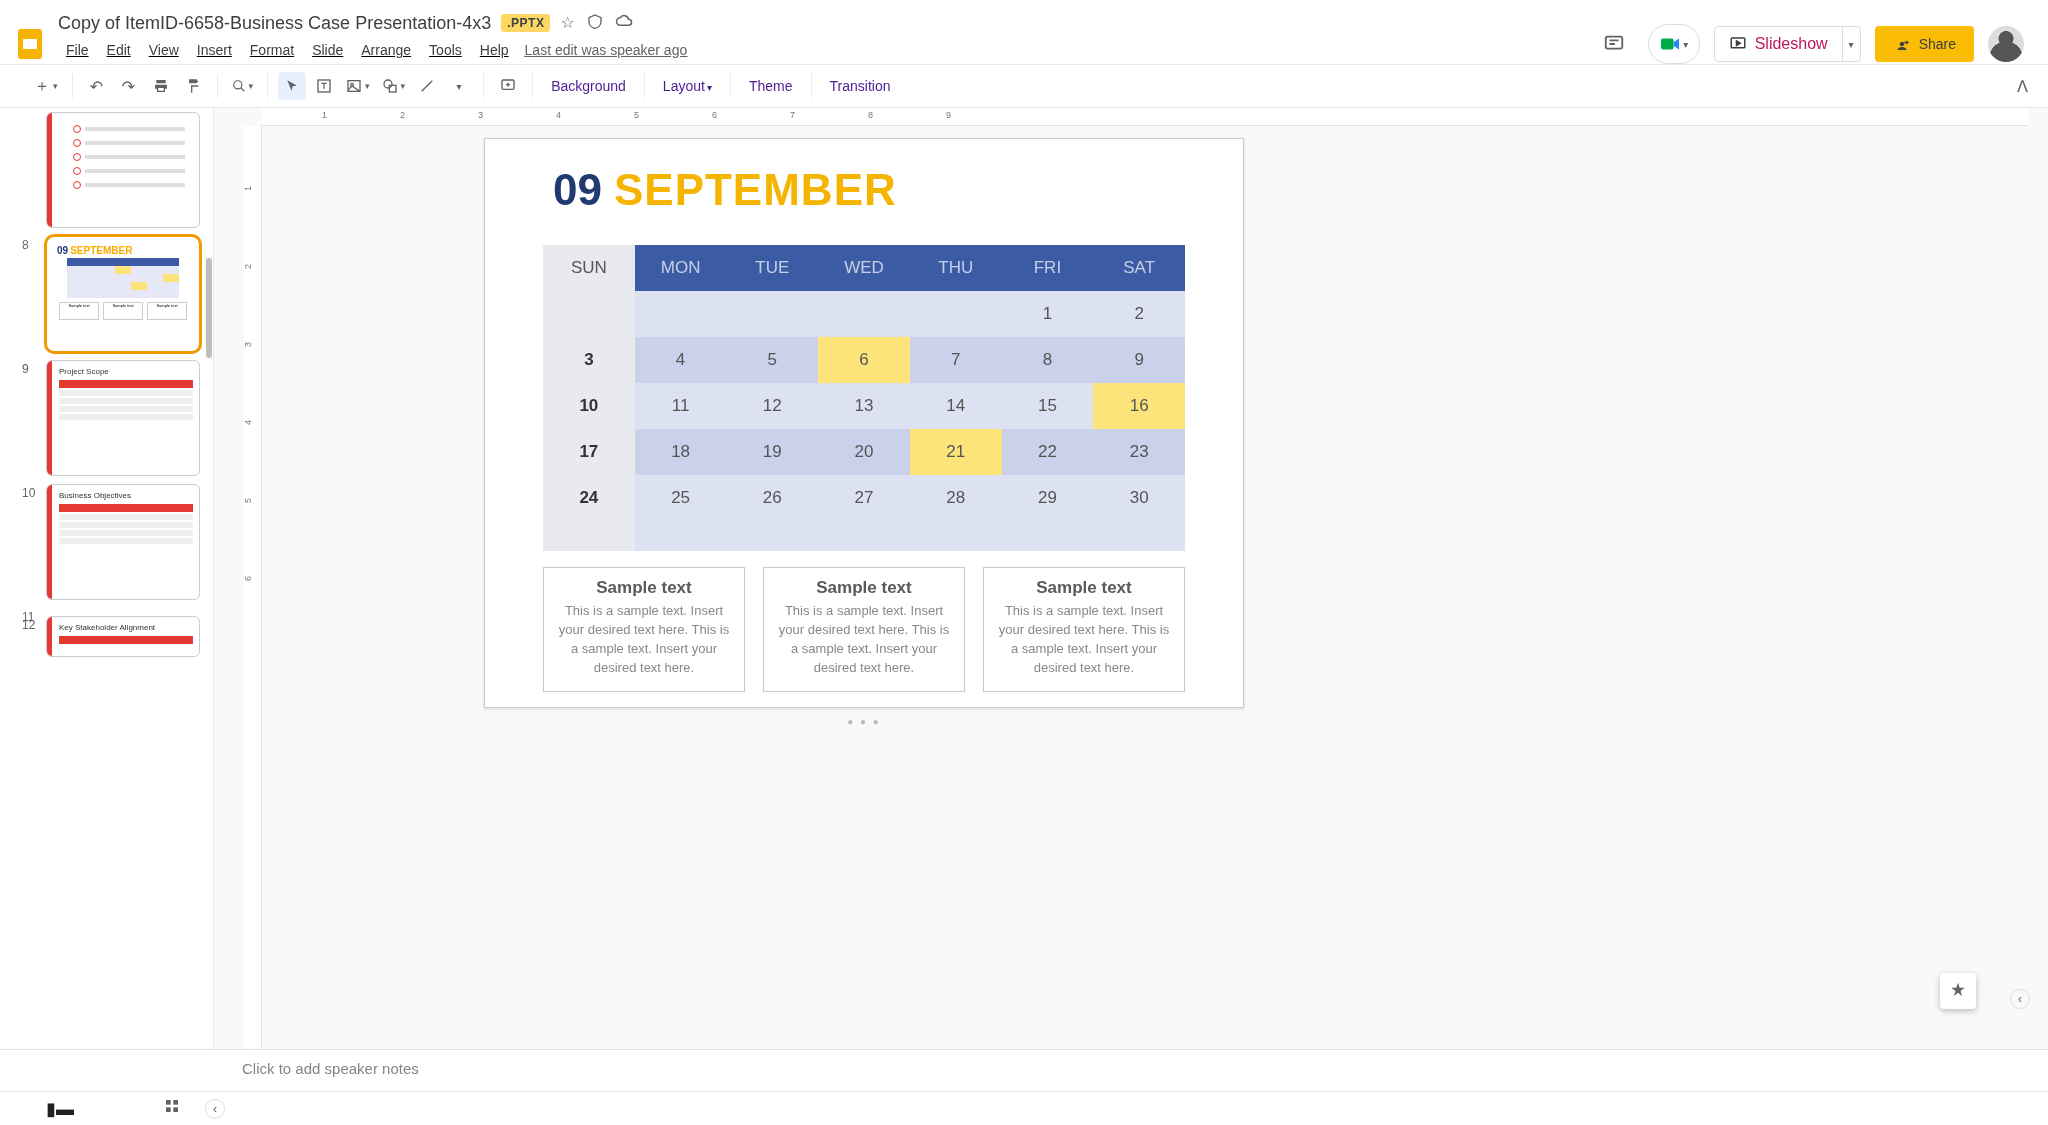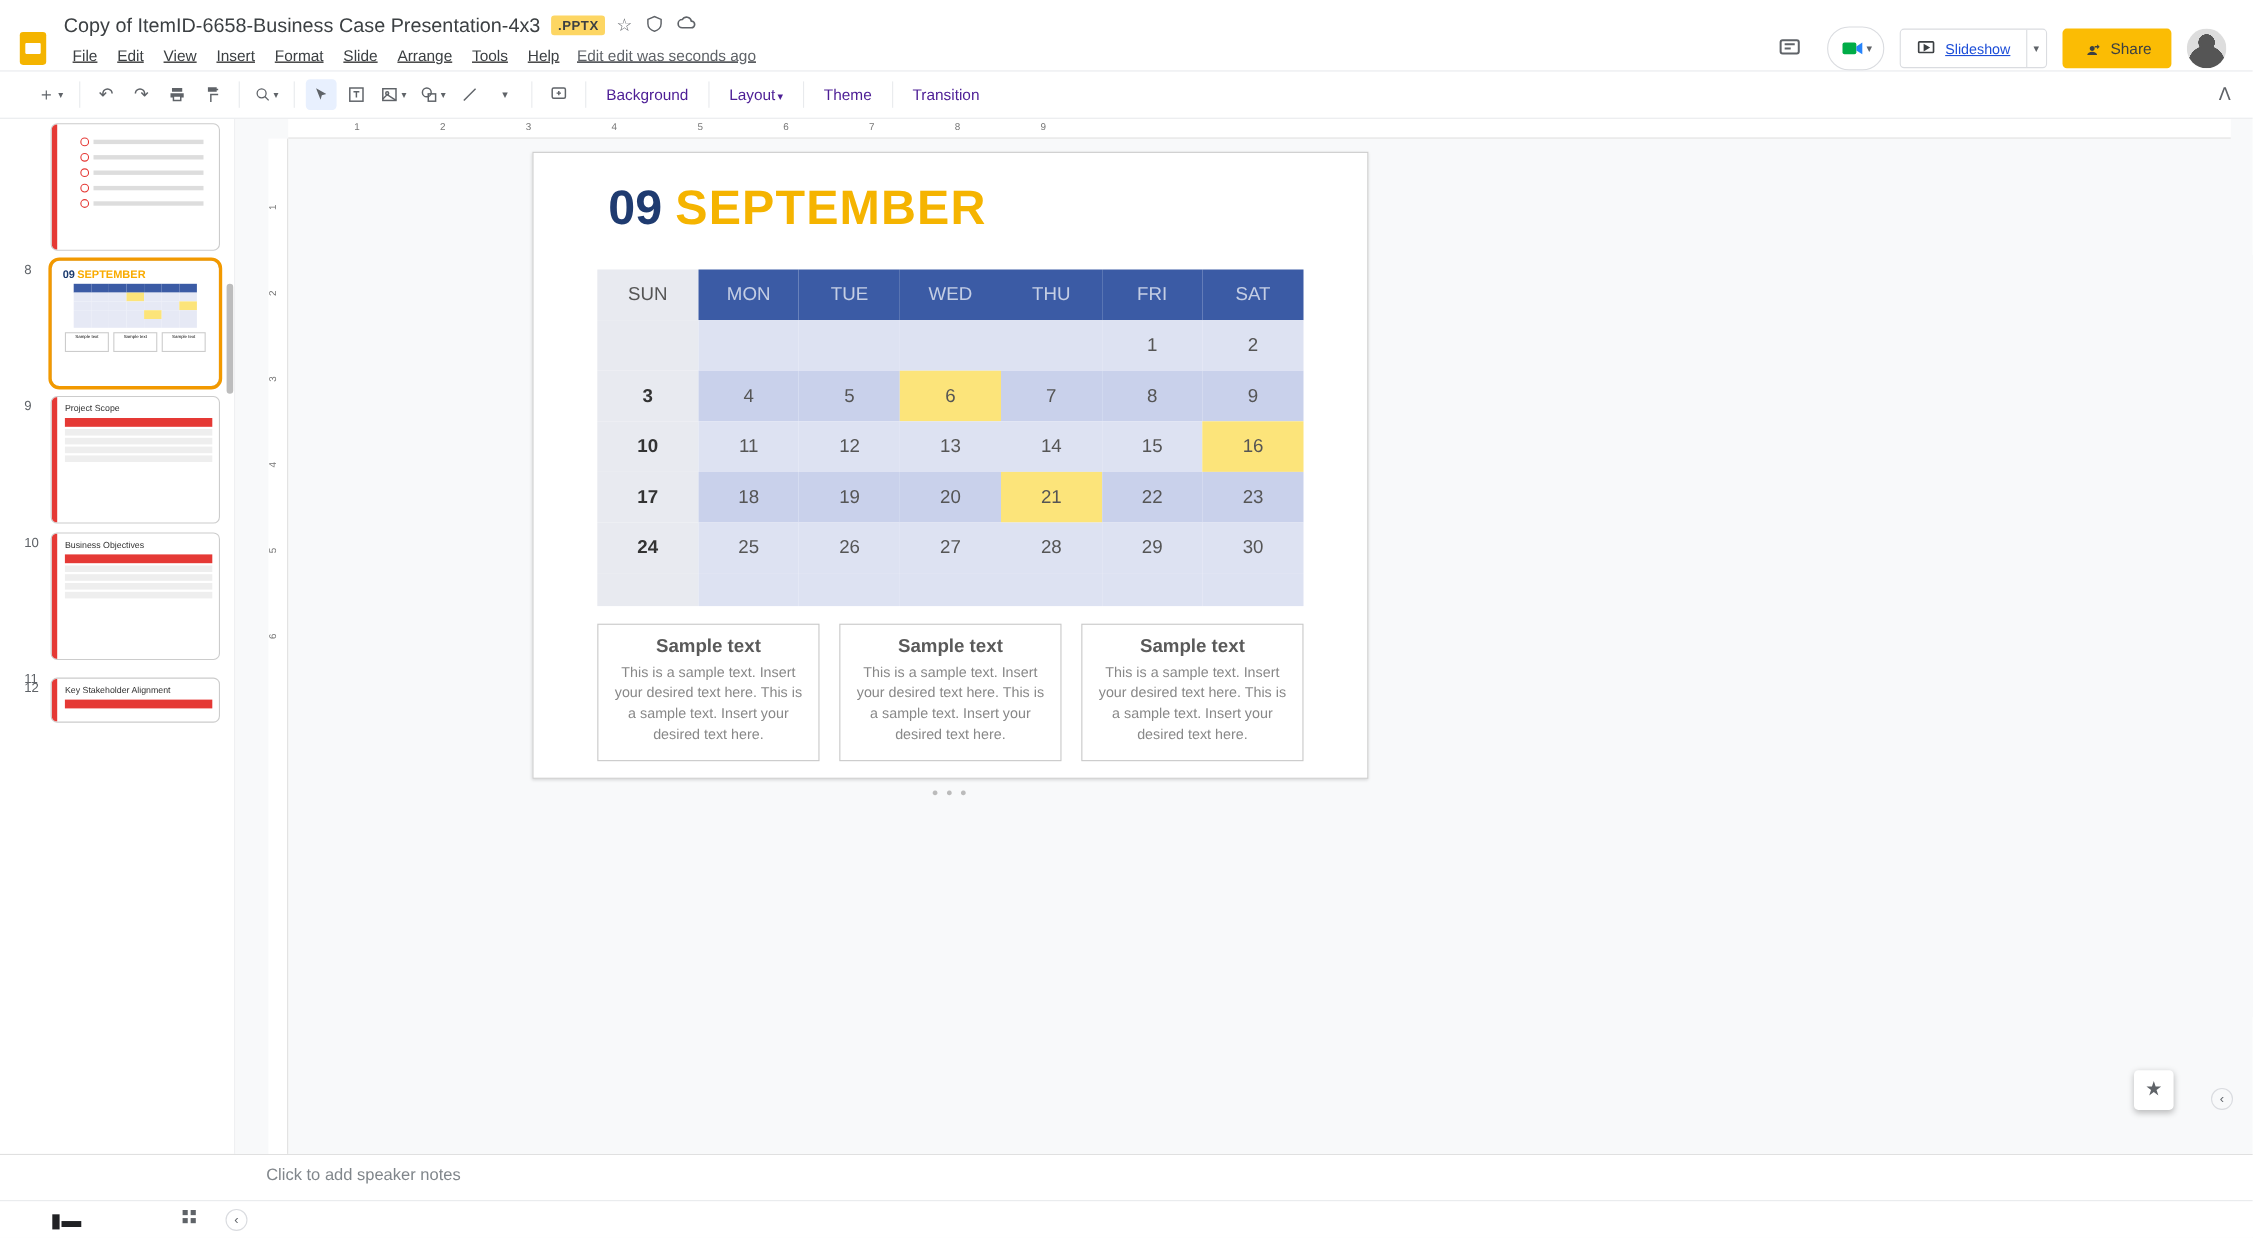--- a/index.html
+++ b/index.html
@@ -16,21 +16,21 @@
 .pptx-badge { background: #fdd663; color: #3c4043; font-size: 12px; font-weight: 700; padding: 2px 6px; border-radius: 3px; letter-spacing: 0.5px; }
 .title-icons { display: flex; gap: 12px; color: #5f6368; }
 .title-icons span { cursor: pointer; font-size: 16px; }
 .menu-row { display: flex; align-items: center; gap: 2px; height: 28px; text-decoration: underline; }
 .menu-item { font-size: 14px; color: #3c4043; padding: 4px 8px; border-radius: 4px; cursor: pointer; }
 .last-edit { font-size: 14px; color: #5f6368; text-decoration: underline; margin-left: 6px; cursor: pointer; }
 .right-controls { display: flex; align-items: center; gap: 14px; margin-top: 4px; }
 .icon-btn { width: 40px; height: 40px; border-radius: 50%; display: flex; align-items: center; justify-content: center; cursor: pointer; color: #5f6368; font-size: 20px; }
 .meet-btn { width: 52px; height: 40px; border-radius: 20px; border: 1px solid #dadce0; display: flex; align-items: center; justify-content: center; gap: 2px; cursor: pointer; }
 .slideshow-group { display: flex; border: 1px solid #dadce0; border-radius: 4px; overflow: hidden; }
-.slideshow-btn { display: flex; align-items: center; gap: 8px; padding: 8px 14px; font-size: 13px; font-weight: 500; color: #1d4ed8; cursor: pointer; text-decoration: underline; }
+.slideshow-btn { display: flex; align-items: center; gap: 8px; padding: 8px 14px; font-size: 16px; font-weight: 500; color: #be185d; cursor: pointer; }
 .slideshow-drop { border-left: 1px solid #dadce0; padding: 8px 6px; cursor: pointer; display: flex; align-items: center; }
 .share-btn { background: #fbbc04; color: #3c4043; font-weight: 500; font-size: 14px; padding: 9px 18px; border-radius: 4px; display: flex; align-items: center; gap: 8px; cursor: pointer; }
 .avatar { width: 36px; height: 36px; border-radius: 50%; background: #ddd; background-image: radial-gradient(circle at 50% 35%, #555 0 25%, transparent 26%), radial-gradient(circle at 50% 90%, #555 0 45%, transparent 46%); cursor: pointer; }
 
 
 .toolbar { height: 44px; border-top: 1px solid #e8eaed; border-bottom: 1px solid #e8eaed; display: flex; align-items: center; padding: 0 24px 0 30px; gap: 4px; position: relative; }
 .tbtn { min-width: 28px; height: 28px; display: flex; align-items: center; justify-content: center; border-radius: 4px; cursor: pointer; color: #5f6368; font-size: 16px; padding: 0 4px; }
 .tbtn.drop::after { content: "▾"; font-size: 9px; margin-left: 3px; color: #5f6368; }
 .tsep { width: 1px; height: 24px; background: #e8eaed; margin: 0 6px; }
 .ttext { font-size: 14px; color: #4c1d95; padding: 4px 8px; cursor: pointer; border-radius: 4px; }
@@ -131,21 +131,21 @@
     <div class="menu-row" id="menus">
         <span class="menu-item">File</span>
         <span class="menu-item">Edit</span>
         <span class="menu-item">View</span>
         <span class="menu-item">Insert</span>
         <span class="menu-item">Format</span>
         <span class="menu-item">Slide</span>
         <span class="menu-item">Arrange</span>
         <span class="menu-item">Tools</span>
         <span class="menu-item">Help</span>
-        <span class="last-edit">Edit edit was seconds ago</span>
+        <span class="last-edit">Last edit was speaker ago</span>
       </div>
   </div>
   <div class="right-controls">
     <div class="icon-btn">
         <svg width="22" height="22" viewBox="0 0 24 24" fill="none" stroke="#5f6368" stroke-width="2">
           <rect x="3" y="4" width="18" height="13" rx="2"></rect>
           <path d="M7 8h10M7 12h6"></path>
         </svg>
       </div>
     <div class="meet-btn">

